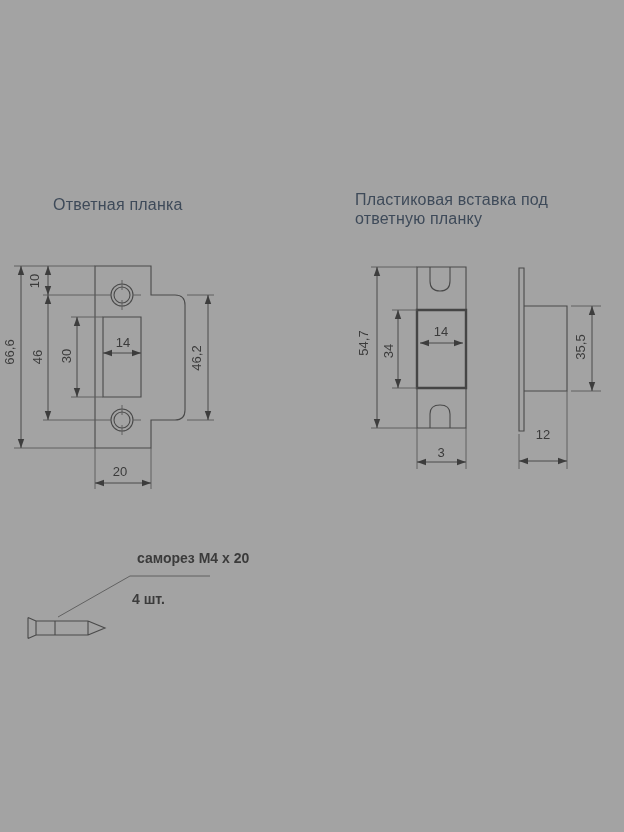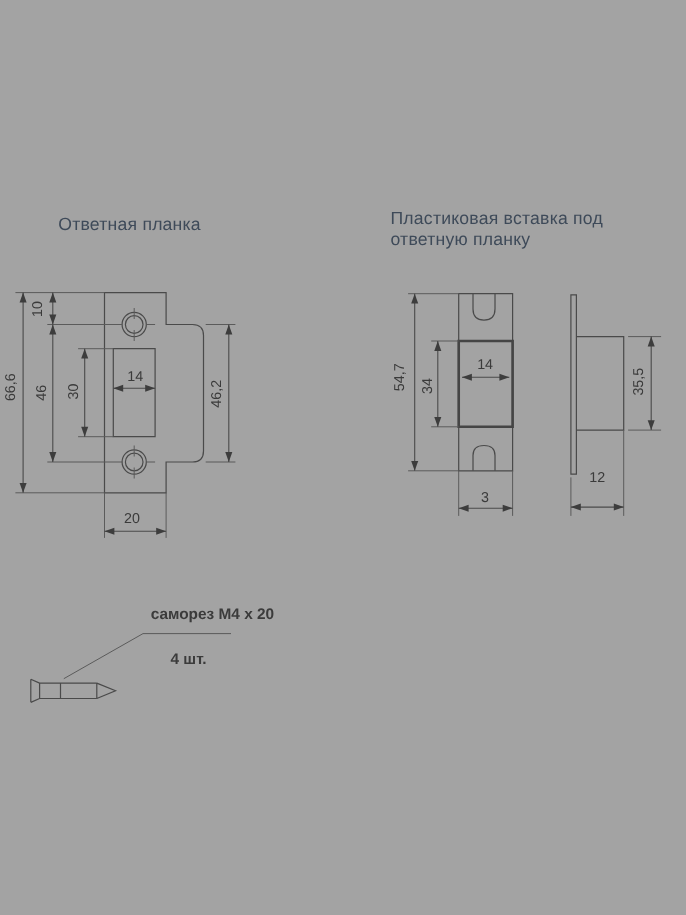--- a/index.html
+++ b/index.html
@@ -121,15 +121,15 @@
 
   <div class="dim rot" style="left:363px;top:343px">54,7</div>
   <div class="dim rot" style="left:388px;top:351px">34</div>
   <div class="dim" style="left:441px;top:331px">14</div>
   <div class="dim" style="left:441px;top:452px">3</div>
 
   <div class="dim rot" style="left:580px;top:347px">35,5</div>
   <div class="dim" style="left:543px;top:434px">12</div>
 
   <div class="note" style="left:137px;top:550px">саморез M4 x 20</div>
-  <div class="note" style="left:155px;top:591px">4 шт.</div>
+  <div class="note" style="left:132px;top:591px">4 шт.</div>
 
 </div>
 
 </body></html>

